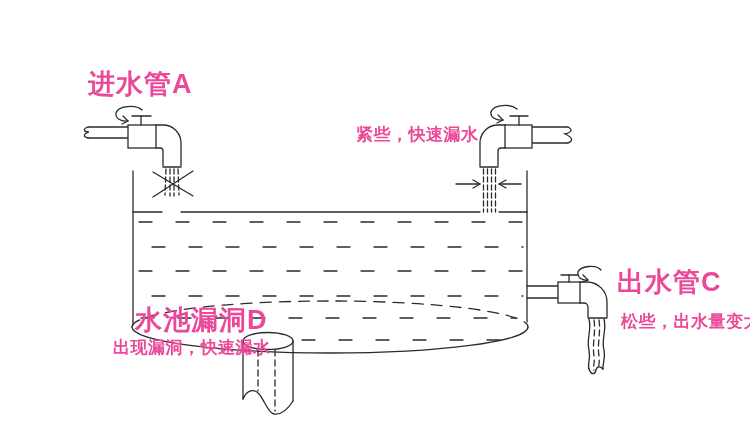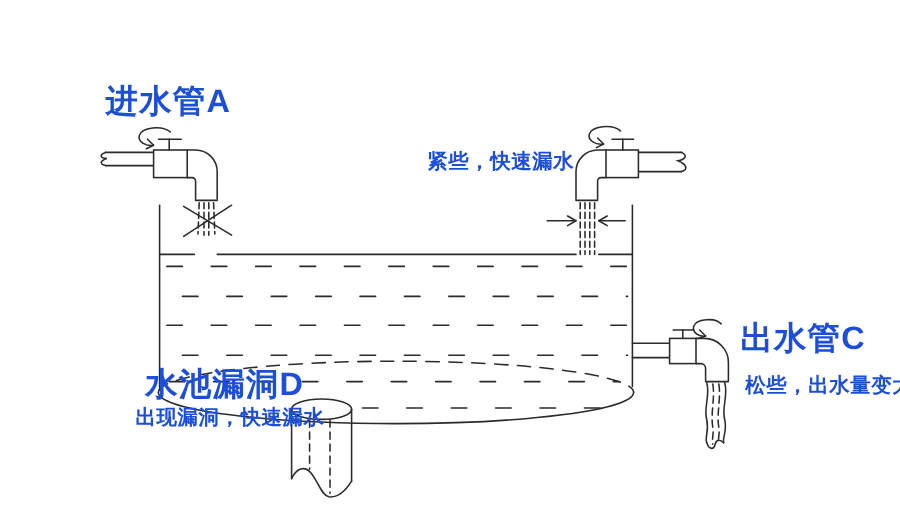--- a/index.html
+++ b/index.html
@@ -12,21 +12,21 @@
   .canvas {
     position: relative;
     width: 750px;
     height: 441px;
     background: var(--bg);
     overflow: hidden;
   }
   .canvas svg { position: absolute; left: 0; top: 0; }
   .lbl {
     position: absolute;
-    color: #1d4ed8;
+    color: #ec4899;
     font-weight: bold;
     white-space: nowrap;
     line-height: 1.1;
     user-select: none;
   }
   .lbl.title { font-size: 27px; letter-spacing: 1px; }
   .lbl.note  { font-size: 17px; letter-spacing: 0.5px; }
   .stroke { stroke: var(--line-color); stroke-width: 1.3; fill: none; stroke-linecap: round; }
   .fillw  { fill: #ffffff; }
   .wdash  { stroke-dasharray: 13 24; }
@@ -162,18 +162,18 @@
         <path class="stroke" d="M 604,319 C 607,330 601,340 604,350 C 606,360 602,364 603,369"></path>
         <path class="stroke mdash" d="M 594,320 C 596,332 592,344 594,356 C 595,362 593,366 594,370"></path>
         <path class="stroke mdash" d="M 599,320 C 601,332 597,344 599,356 C 600,362 598,366 599,369"></path>
         <path class="stroke" d="M 589,369 C 591,375 595,375 596,370 C 597,366 600,366 603,369"></path>
       </g>
     </g>
   </svg>
 
   <div class="lbl title" style="left:88px;  top:70px;">进水管A</div>
   <div class="lbl title" style="left:617px; top:268px;">出水管C</div>
-  <div class="lbl title" style="left:121px; top:306px;">水池漏洞D</div>
+  <div class="lbl title" style="left:135px; top:306px;">水池漏洞D</div>
 
   <div class="lbl note" style="left:356px; top:126px;">紧些，快速漏水</div>
   <div class="lbl note" style="left:621px; top:313px;">松些，出水量变大</div>
   <div class="lbl note" style="left:113px; top:339px;">出现漏洞，快速漏水</div>
 </div>
 
 </body></html>

